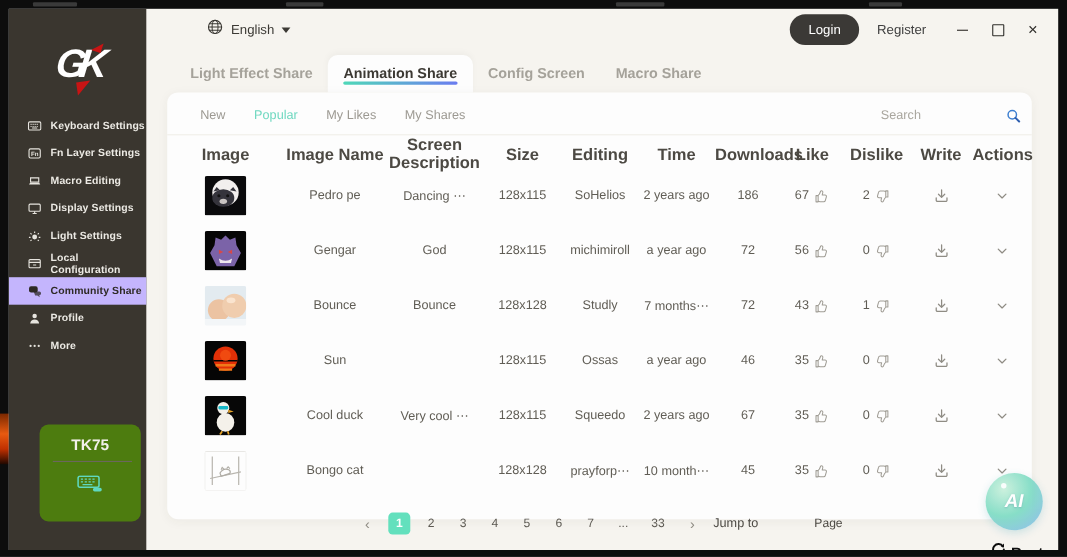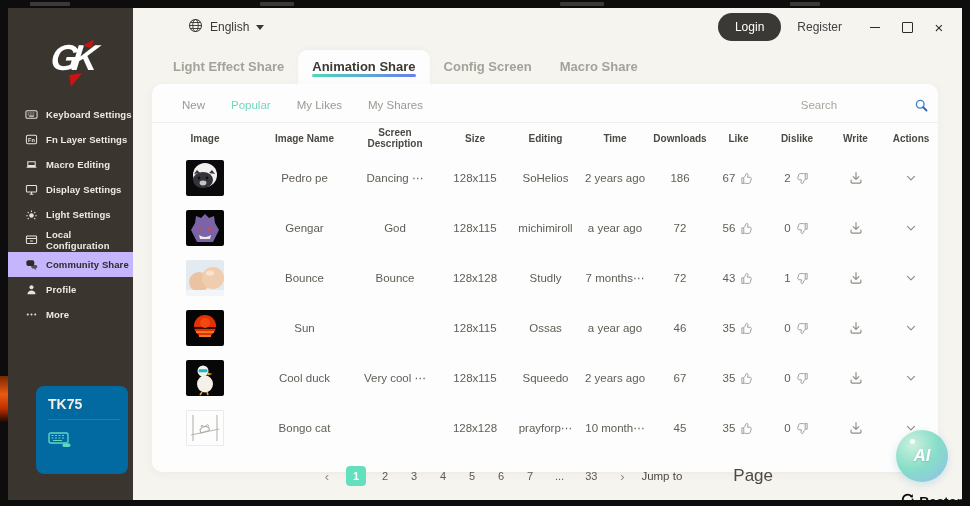--- a/index.html
+++ b/index.html
@@ -22,21 +22,21 @@
   .logo-tri2{position:absolute;left:62px;top:52px;width:0;height:0;border-right:13px solid transparent;border-top:12px solid #c81414;transform:rotate(-8deg);}
   .nav{position:absolute;left:0;top:94px;width:125px;}
   .nav-item{height:25px;display:flex;align-items:center;gap:8px;padding-left:17px;cursor:pointer;color:#eceae4;}
   .nav-item .nicon{width:13px;height:13px;flex:0 0 13px;display:flex;align-items:center;justify-content:center;}
   .nav-item svg{stroke:#e6e4de;fill:none;stroke-width:1.1;}
   .nav-item svg .fill{fill:#e6e4de;stroke:none;}
   .nav-item span.nlabel{font-size:9.5px;font-weight:700;letter-spacing:.1px;}
   .nav-item.active{background:#c4b5fd;color:#2e2a25;}
   .nav-item.active svg{stroke:#2e2a25;}
   .nav-item.active svg .fill{fill:#2e2a25;}
-  .device-card{position:absolute;left:28px;top:378px;width:92px;height:88px;background:#0369a1;border-radius:8px;padding:10px 12px;box-sizing:border-box;}
+  .device-card{position:absolute;left:28px;top:378px;width:92px;height:88px;background:#4d7c0f;border-radius:8px;padding:10px 12px;box-sizing:border-box;text-align:center;}
   .device-name{color:#f2f0ea;font-size:14px;font-weight:700;}
   .device-rule{margin-top:7px;border-top:1px solid #6b675e;width:72px;}
   .kbd-icon{margin-top:12px;}
 
   
   .main{position:absolute;left:125px;top:0;width:829px;height:492px;}
   .topbar{position:absolute;left:0;top:0;width:100%;height:38px;display:flex;align-items:center;}
   .lang{display:flex;align-items:center;gap:7px;margin-left:55px;cursor:pointer;}
   .lang-label{font-size:12px;color:#3c3a35;}
   .caret{width:0;height:0;border-left:4px solid transparent;border-right:4px solid transparent;border-top:5px solid #3c3a35;}
@@ -60,34 +60,34 @@
   .subbar{height:38px;display:flex;align-items:center;padding:4px 18px 0 30px;box-sizing:border-box;}
   .subtab{font-size:11.5px;color:#9c9992;margin-right:26px;cursor:pointer;}
   .subtab.active{color:#6fd8c0;}
   .search-wrap{margin-left:auto;display:flex;align-items:center;gap:16px;width:180px;}
   .search-input{flex:1;border:none;outline:none;background:transparent;font-size:11.5px;color:#55524c;text-align:center;font-family:"Liberation Sans",sans-serif;}
   .search-input::placeholder{color:#a9a69e;}
   .search-btn{background:none;border:none;padding:0;cursor:pointer;display:flex;}
 
   .thead,.trow{display:grid;grid-template-columns:106px 93px 88px 72px 69px 70px 60px 57px 60px 57px 54px;align-items:center;}
   .thead{height:30px;border-top:1px solid #f1efe9;}
-  .th{font-size:10px;color:#4c4943;font-weight:700;text-align:center;}
+  .th{font-size:15px;color:#4c4943;font-weight:700;text-align:center;}
   .trow{height:50px;}
   .cell{display:flex;align-items:center;justify-content:center;font-size:11.5px;color:#605d55;text-align:center;}
   .thumb{width:38px;height:36px;border-radius:2px;overflow:hidden;flex:0 0 38px;}
   .count{margin-right:4px;}
   .icon-btn{background:none;border:none;padding:0;cursor:pointer;display:flex;align-items:center;}
   .flip{transform:rotate(180deg);}
 
   .pager{height:30px;display:flex;align-items:center;justify-content:center;gap:9px;margin-top:8px;}
   .pg{min-width:20px;height:20px;display:flex;align-items:center;justify-content:center;font-size:11px;color:#5c5952;cursor:pointer;border-radius:4px;background:none;border:none;font-family:"Liberation Sans",sans-serif;}
   .pg.active{background:#63e0bd;color:#fff;font-weight:700;}
   .pg-arrow{color:#8f8c84;font-size:13px;}
   .jump-label{font-size:11.5px;color:#4c4943;}
-  .page-label{font-size:17px;color:#4c4943;margin-left:42px;}
+  .page-label{font-size:11px;color:#4c4943;margin-left:42px;}
 
   .ai-fab{position:absolute;left:888px;top:422px;width:52px;height:52px;border-radius:50%;border:none;cursor:pointer;
       background:radial-gradient(circle at 32% 28%,#c9f0dc,#7fdcc4 48%,#8abfe8 90%);opacity:.93;
       display:flex;align-items:center;justify-content:center;box-shadow:0 3px 8px rgba(120,190,200,.35);}
   .ai-fab span{color:#fff;font-weight:900;font-size:17px;font-style:italic;text-shadow:0 1px 2px rgba(80,150,160,.5);}
   .ai-spark{position:absolute;left:14px;top:9px;width:5px;height:5px;border-radius:50%;background:#fff;opacity:.9;}
 
   .restore{position:absolute;left:0;top:484px;width:946px;display:flex;justify-content:flex-end;align-items:center;gap:4px;cursor:pointer;}
   .restore-label{font-size:13.5px;font-weight:700;color:#0e0e0e;}
 </style>

